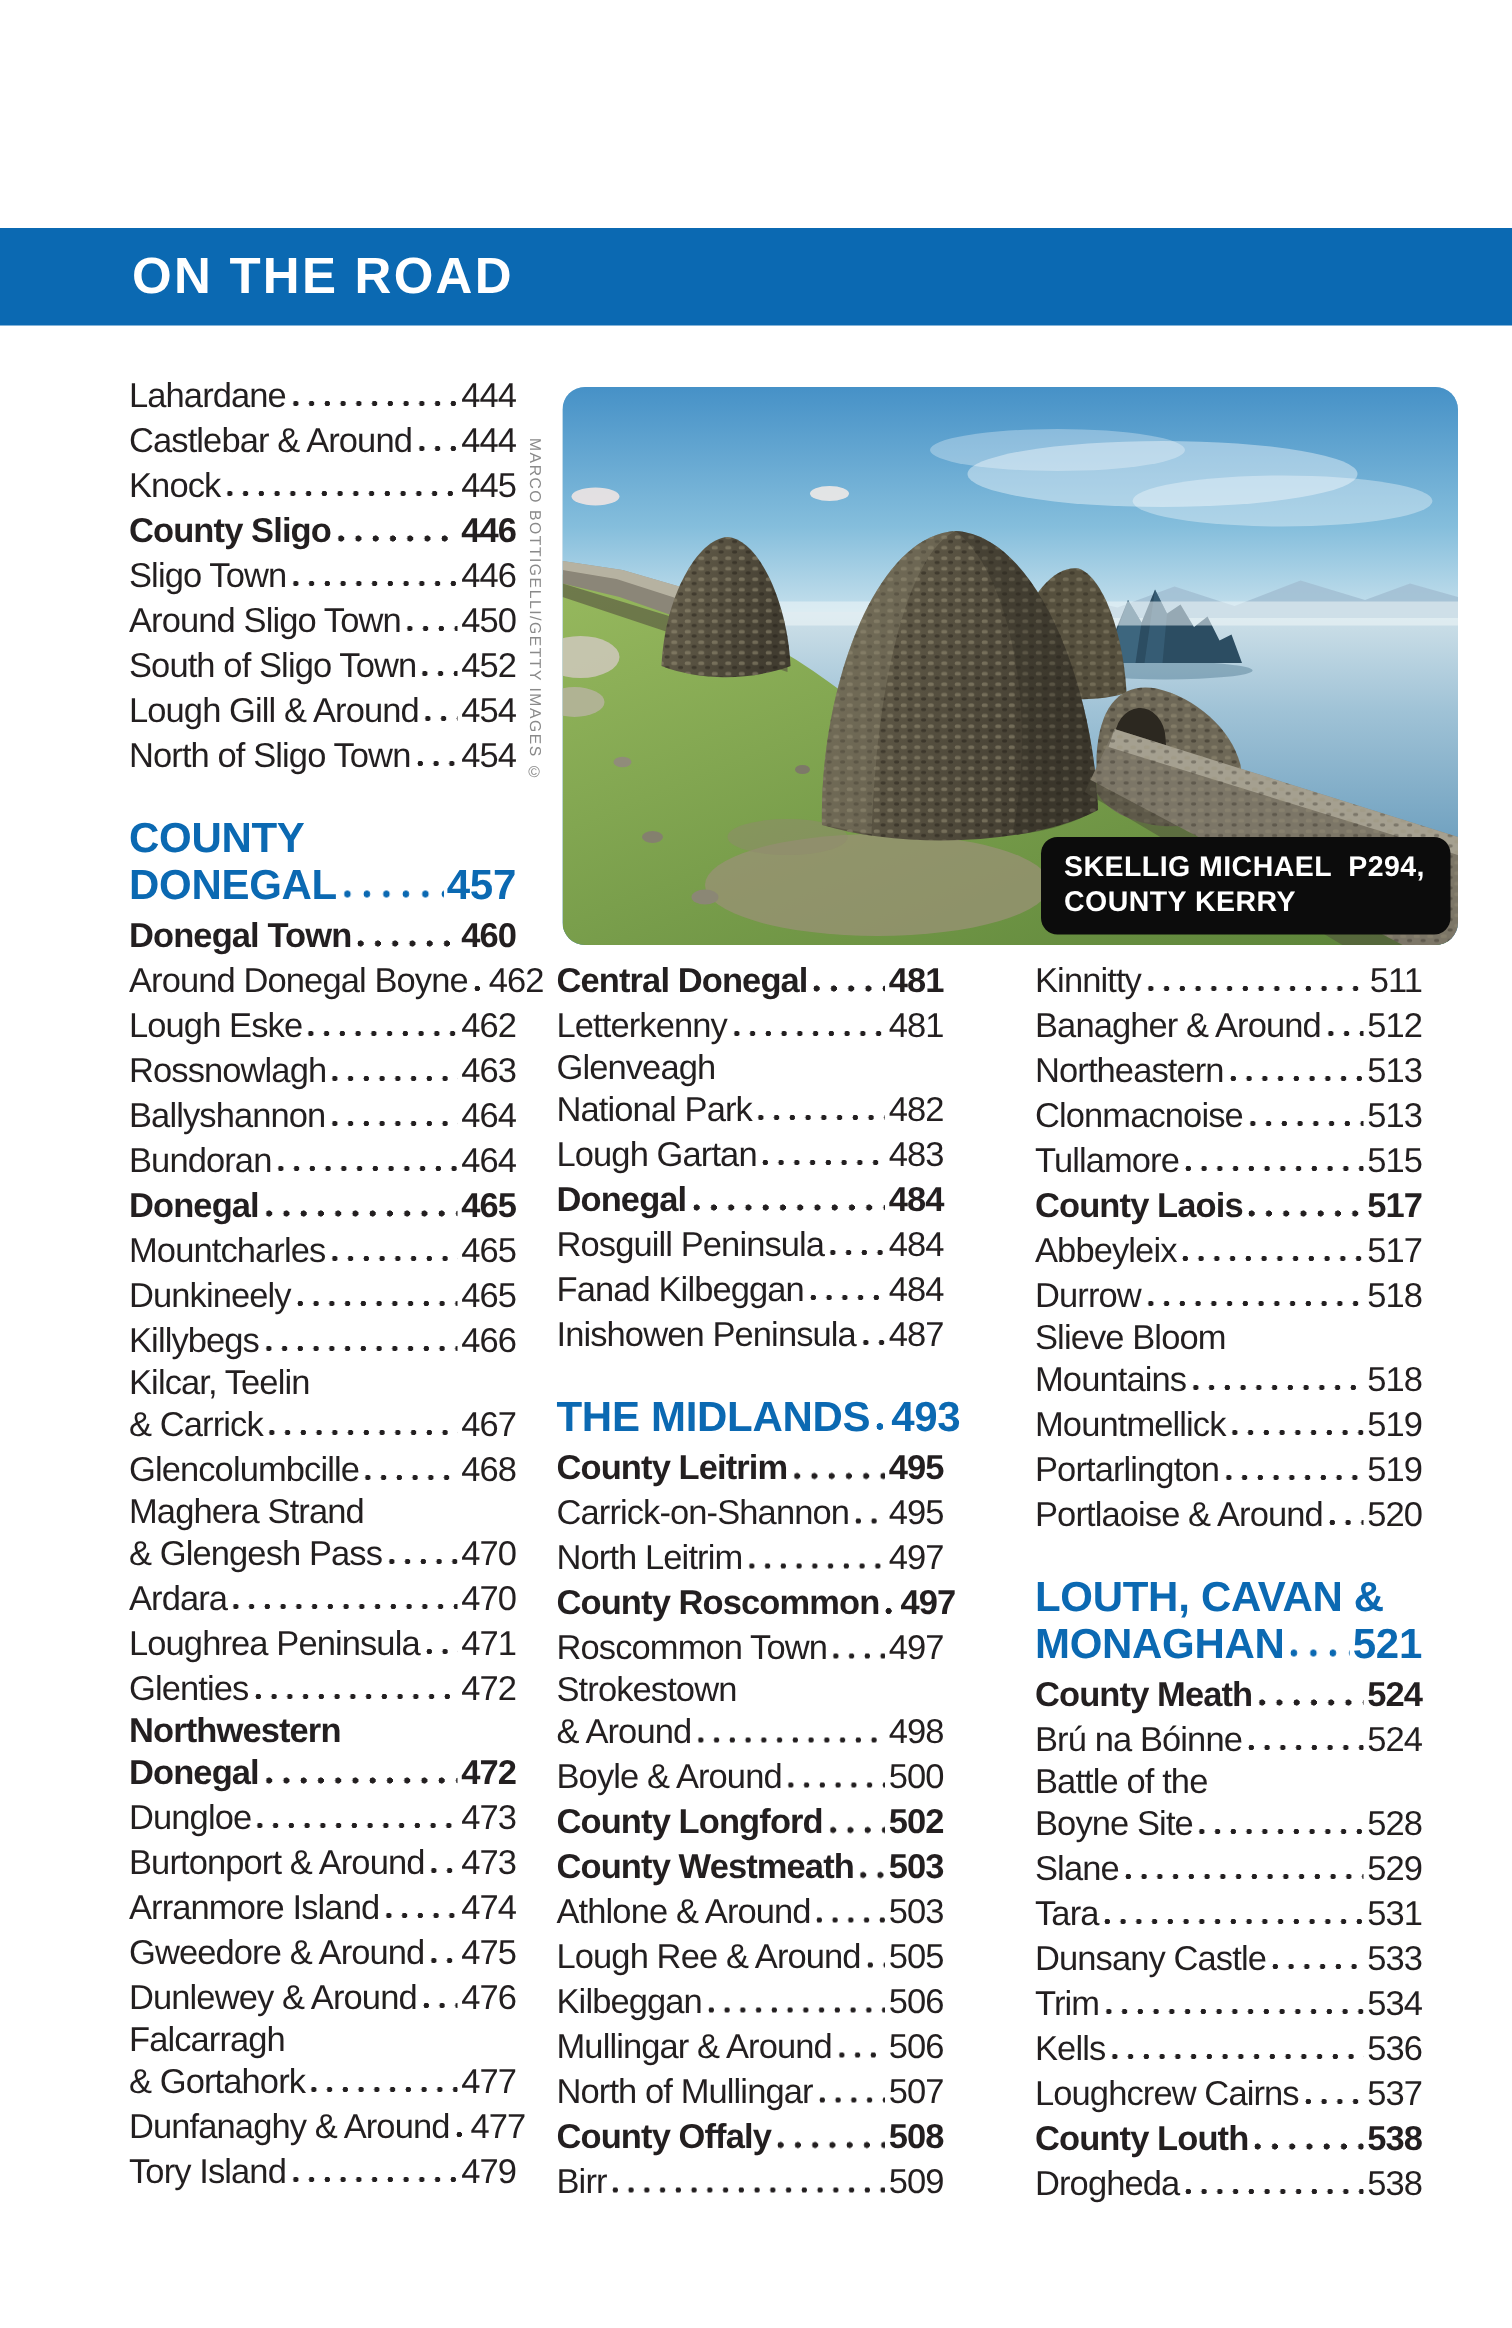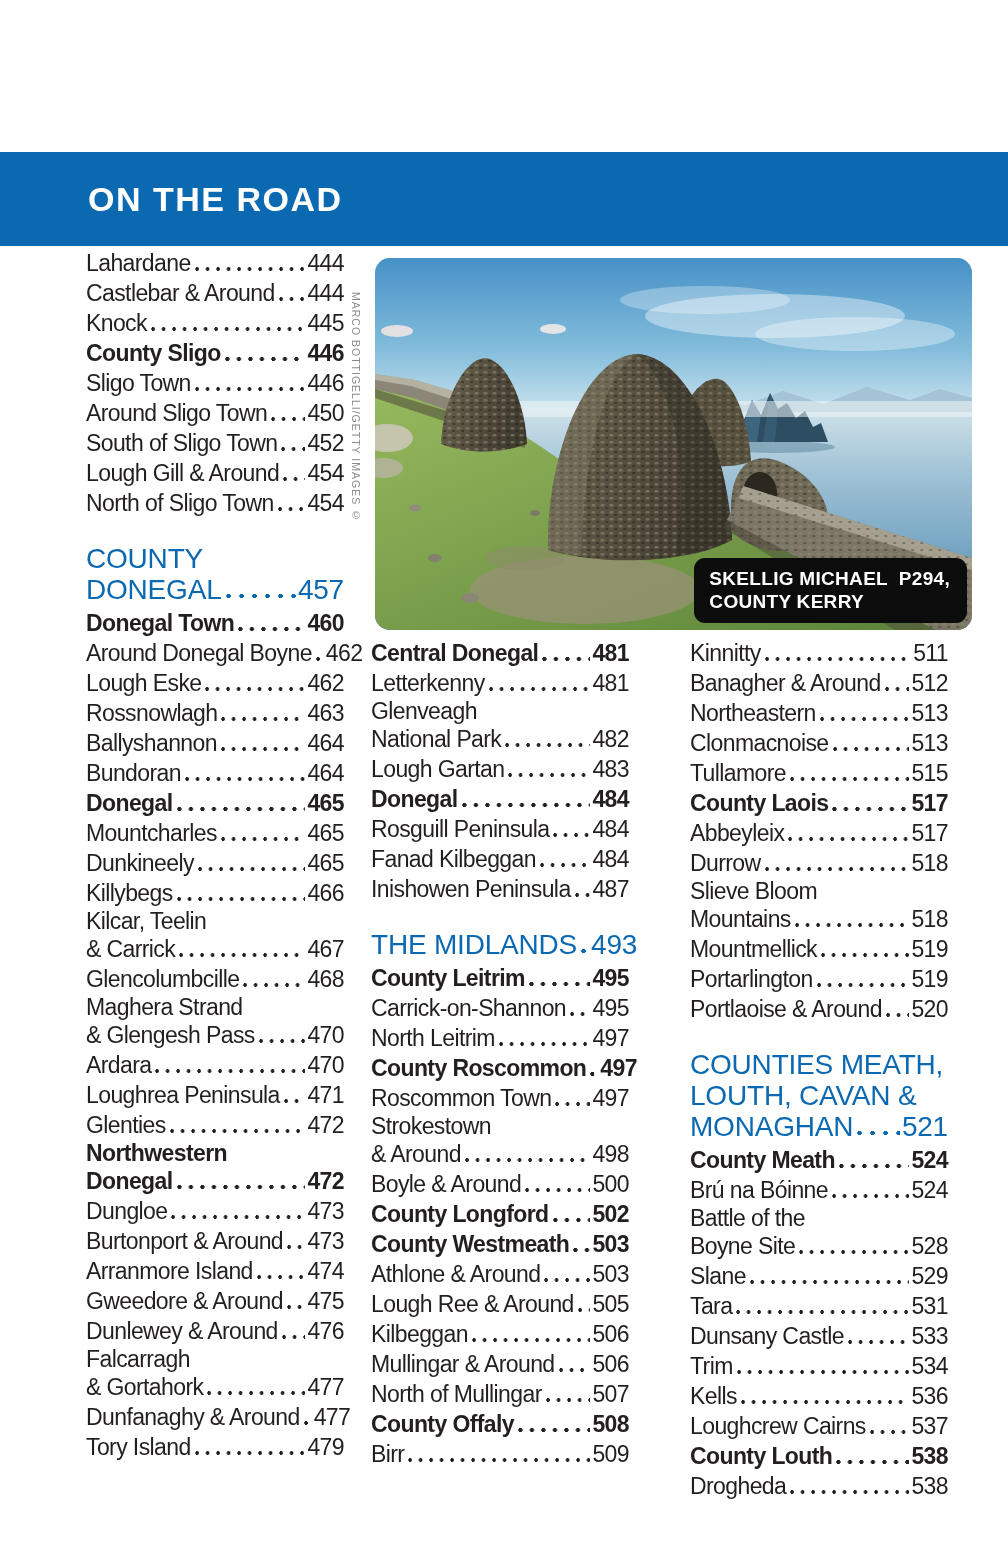--- a/index.html
+++ b/index.html
@@ -3,21 +3,21 @@
 <meta charset="utf-8">
 <style>
   * { margin:0; padding:0; box-sizing:border-box; }
   html,body { background:#ffffff; }
   body {
     width:1008px; height:1552px; position:relative;
     font-family:"Liberation Sans", sans-serif;
     color:#231f20; overflow:hidden;
   }
   .header-bar {
-    position:absolute; left:0; top:152px; width:1008px; height:94px;
+    position:absolute; left:0; top:152px; width:1008px; height:65px;
     background:#0b69b2; display:flex; align-items:center;
   }
   .header-title {
     color:#ffffff; font-weight:bold; font-size:34px; letter-spacing:1.5px;
     margin-left:88px;
   }
   .photo {
     position:absolute; left:375px; top:258px; width:597px; height:372px;
     border-radius:15px; overflow:hidden; background:#9cc3da;
   }
@@ -51,21 +51,21 @@
     background-image:radial-gradient(circle at 2.2px 3px, #231f20 1.7px, transparent 2px);
     background-repeat:repeat-x; background-size:10.5px 6px;
     background-position:left bottom;
   }
   .bold { font-weight:bold; }
   .bold .dots {
     background-image:radial-gradient(circle at 2.4px 3px, #231f20 1.9px, transparent 2.2px);
     background-size:11.5px 6px;
   }
   .sec-heading {
-    color:#0b69b2; font-weight:normal; font-size:28px; letter-spacing:-0.2px;
+    color:#0b69b2; font-weight:bold; font-size:28px; letter-spacing:-0.2px;
     margin:25px 0 3px 0;
   }
   .sec-heading .hline { line-height:31px; white-space:nowrap; }
   .sec-heading .row { line-height:31px; }
   .sec-heading .dots {
     background-image:radial-gradient(circle at 2.6px 3px, #0b69b2 2.1px, transparent 2.4px);
     background-size:13px 6px; margin-bottom:6px;
   }
 </style>
 </head>
@@ -664,21 +664,20 @@
         </div>
       </div>
       <div class="entry">
         <div class="row">
           <span class="lbl">Portlaoise &amp; Around</span>
           <span class="dots"></span>
           <span class="pg">520</span>
         </div>
       </div>
       <div class="sec-heading">
-        <div class="hline">COUNTIES MEATH,</div>
         <div class="hline">LOUTH, CAVAN &amp;</div>
         <div class="row">
           <span class="lbl">MONAGHAN</span>
           <span class="dots"></span>
           <span class="pg">521</span>
         </div>
       </div>
       <div class="entry bold">
         <div class="row bold">
           <span class="lbl">County Meath</span>

